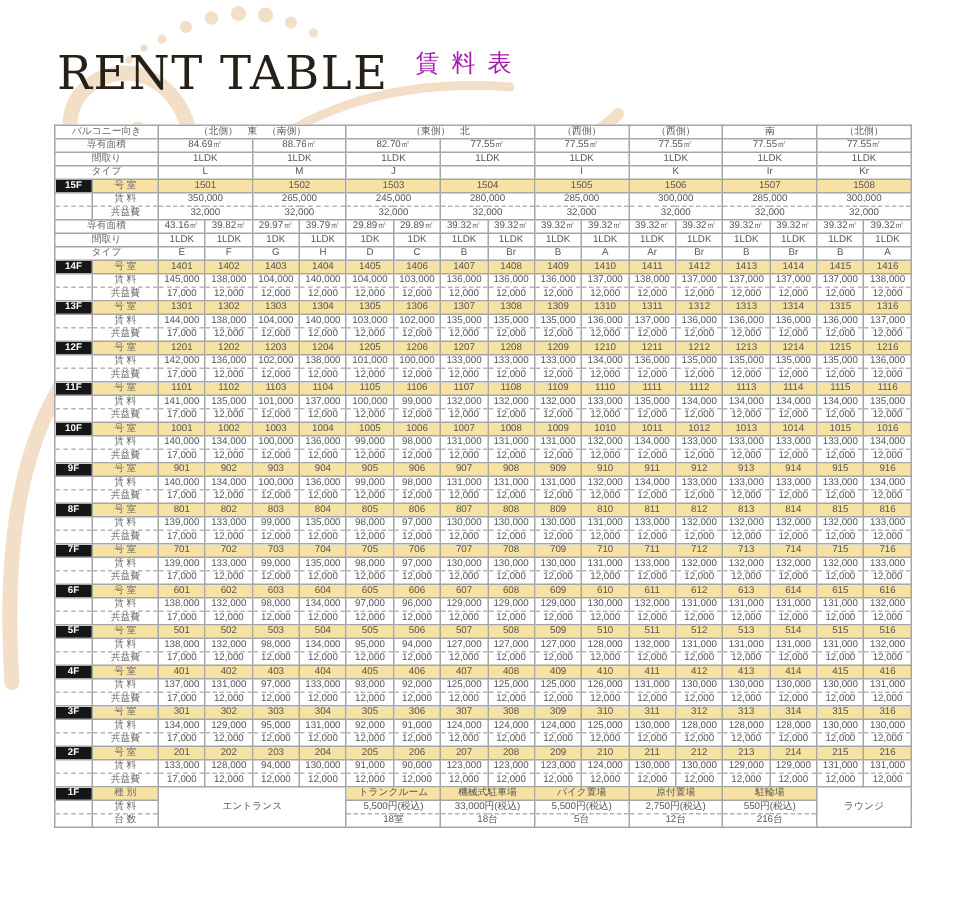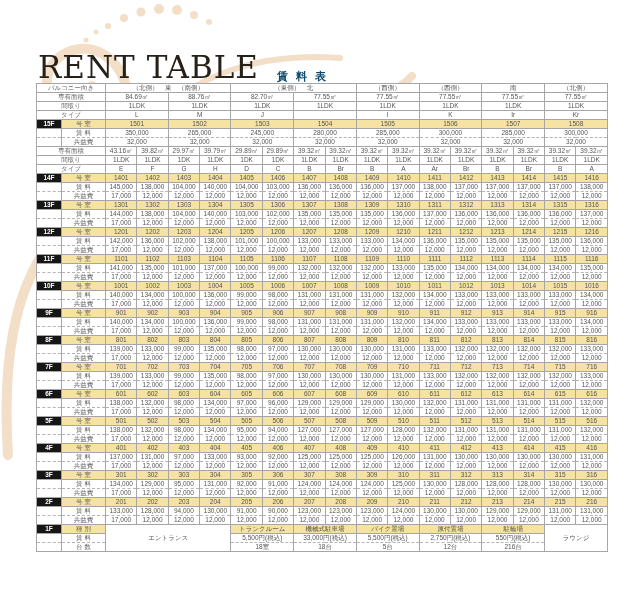--- a/index.html
+++ b/index.html
@@ -1,22 +1,22 @@
 <!DOCTYPE html>
 <html><head>
 <meta charset="utf-8">
 <style>
   *{margin:0;padding:0;box-sizing:border-box}
   html,body{width:640px;height:601px;background:#fff;overflow:hidden;position:relative;
     font-family:"Liberation Sans",sans-serif}
   .ornament{position:absolute;top:0;left:0;z-index:0;opacity:.9}
-  .titlebar{position:absolute;left:38px;top:50px;z-index:2;display:flex;align-items:flex-end;gap:18px}
+  .titlebar{position:absolute;left:38px;top:32px;z-index:2;display:flex;align-items:flex-start;gap:18px}
   .title-en{font-family:"DejaVu Serif","Liberation Serif",serif;font-size:31px;font-weight:500;
     color:#262019;letter-spacing:1px;line-height:1.1}
-  .title-ja{font-size:11px;font-weight:bold;color:#0c4a6e;letter-spacing:8px}
+  .title-ja{font-size:16px;font-weight:normal;color:#a21caf;letter-spacing:8px}
   table{position:absolute;left:36px;top:83px;z-index:1;border-collapse:collapse;table-layout:fixed;
     width:572px;background:#fff;border:1px solid #555}
   td{border:1px solid #a6a6a6;height:8.9px;padding:0;text-align:center;vertical-align:middle;
     font-size:6.5px;line-height:8px;color:#555;background:#fff;white-space:nowrap;overflow:hidden}
   td.lbl{font-size:6.5px;color:#666}
   td.yel{background:#f6e2a2}
   td.badge{background:#161616;color:#fff;font-weight:bold;font-size:6.5px}
   td.merged{background:#fff;font-size:6.5px}
   tr.rent-row td{border-bottom:1px dashed #b5b5b5}
   tr.fee-row td{border-top:1px dashed #b5b5b5}

